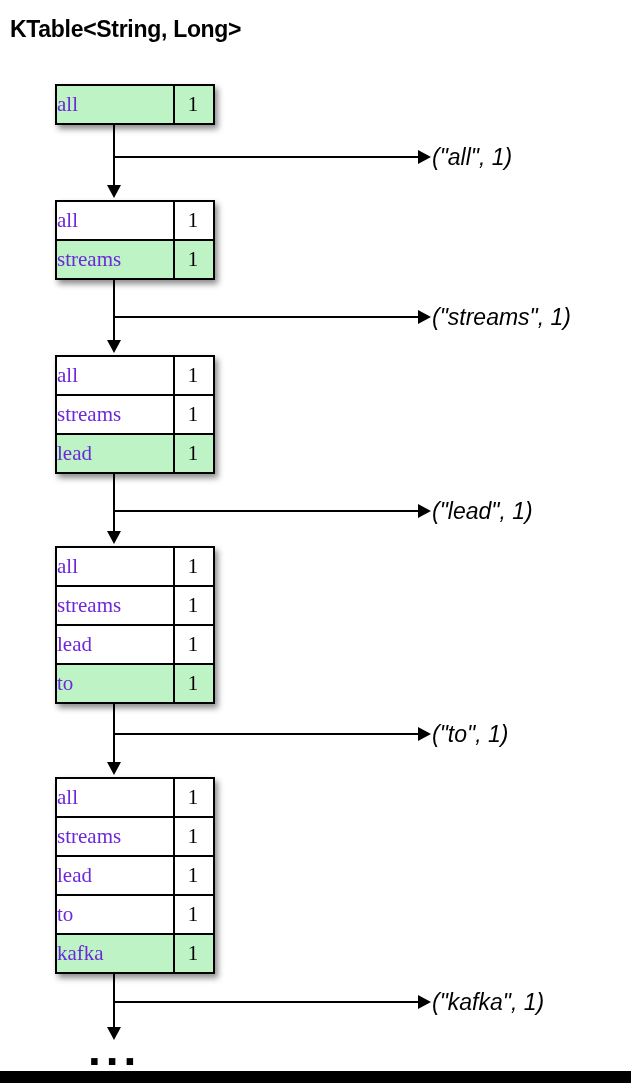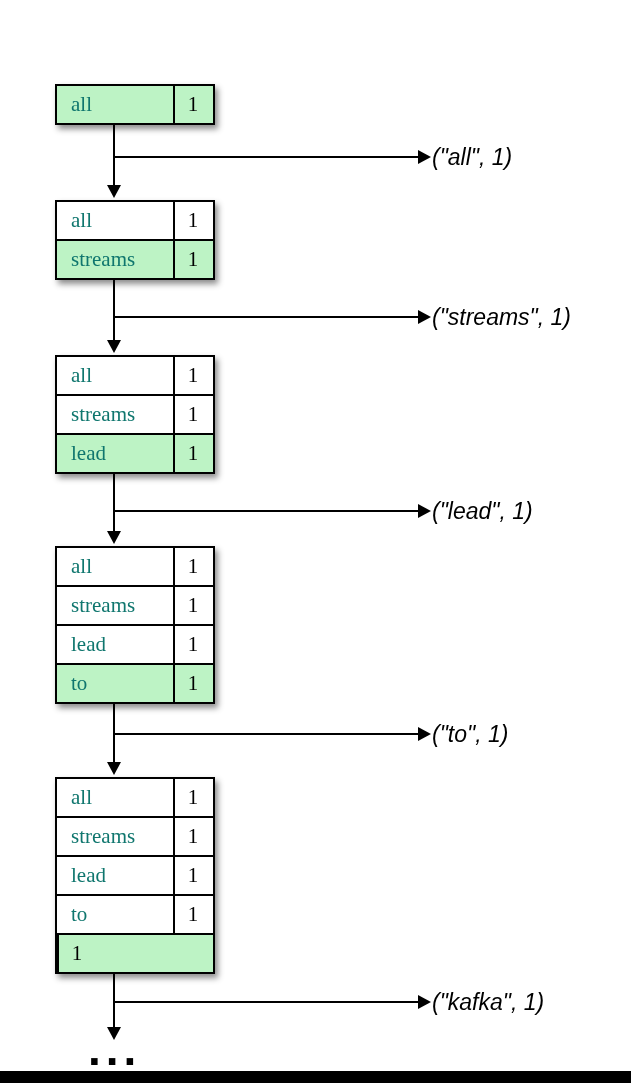--- a/index.html
+++ b/index.html
@@ -36,24 +36,23 @@
     display: flex;
     height: 37px;
     border-bottom: 2px solid #000;
     background: #ffffff;
   }
   .trow:last-child { border-bottom: none; }
   .trow.green { background: var(--green, #bdf3c5); }
   .keycell {
     width: 116px;
     box-sizing: border-box;
-    padding-left: 14px;
     font-family: "Liberation Serif", serif;
     font-size: 21px;
-    color: #0f766e;
+    color: #6d28d9;
     display: flex;
     align-items: center;
   }
   .valcell {
     width: 38px;
     box-sizing: border-box;
     border-left: 2px solid #000;
     font-family: "Liberation Serif", serif;
     font-size: 21px;
     color: #000;
@@ -105,20 +104,21 @@
     top: 1071px;
     width: 631px;
     height: 12px;
     background: #000;
   }
 </style>
 </head>
 <body>
 
 <div id="canvas">
+  <div id="hdr-left" class="hdr">KTable&lt;String, Long&gt;</div>
 
   <div id="diagram">
       <div class="dtable" style="top: 84px;">
         <div class="trow green">
           <div class="keycell">all</div>
           <div class="valcell">1</div>
         </div>
       </div>
       <div class="vline" style="top: 125px; height: 61px;"></div>
       <div class="head-down" style="top: 185px;"></div>
@@ -193,20 +193,21 @@
         </div>
         <div class="trow">
           <div class="keycell">lead</div>
           <div class="valcell">1</div>
         </div>
         <div class="trow">
           <div class="keycell">to</div>
           <div class="valcell">1</div>
         </div>
         <div class="trow green">
+          <div class="keycell">kafka</div>
           <div class="valcell">1</div>
         </div>
       </div>
       <div class="vline" style="top: 974px; height: 54px;"></div>
       <div class="head-down" style="top: 1027px;"></div>
       <div class="hline" style="top: 1001px; width: 304px;"></div>
       <div class="head-right" style="left: 418px; top: 995px;"></div>
       <div class="record-label" style="top: 987px;">("kafka", 1)</div>
     </div>
 

